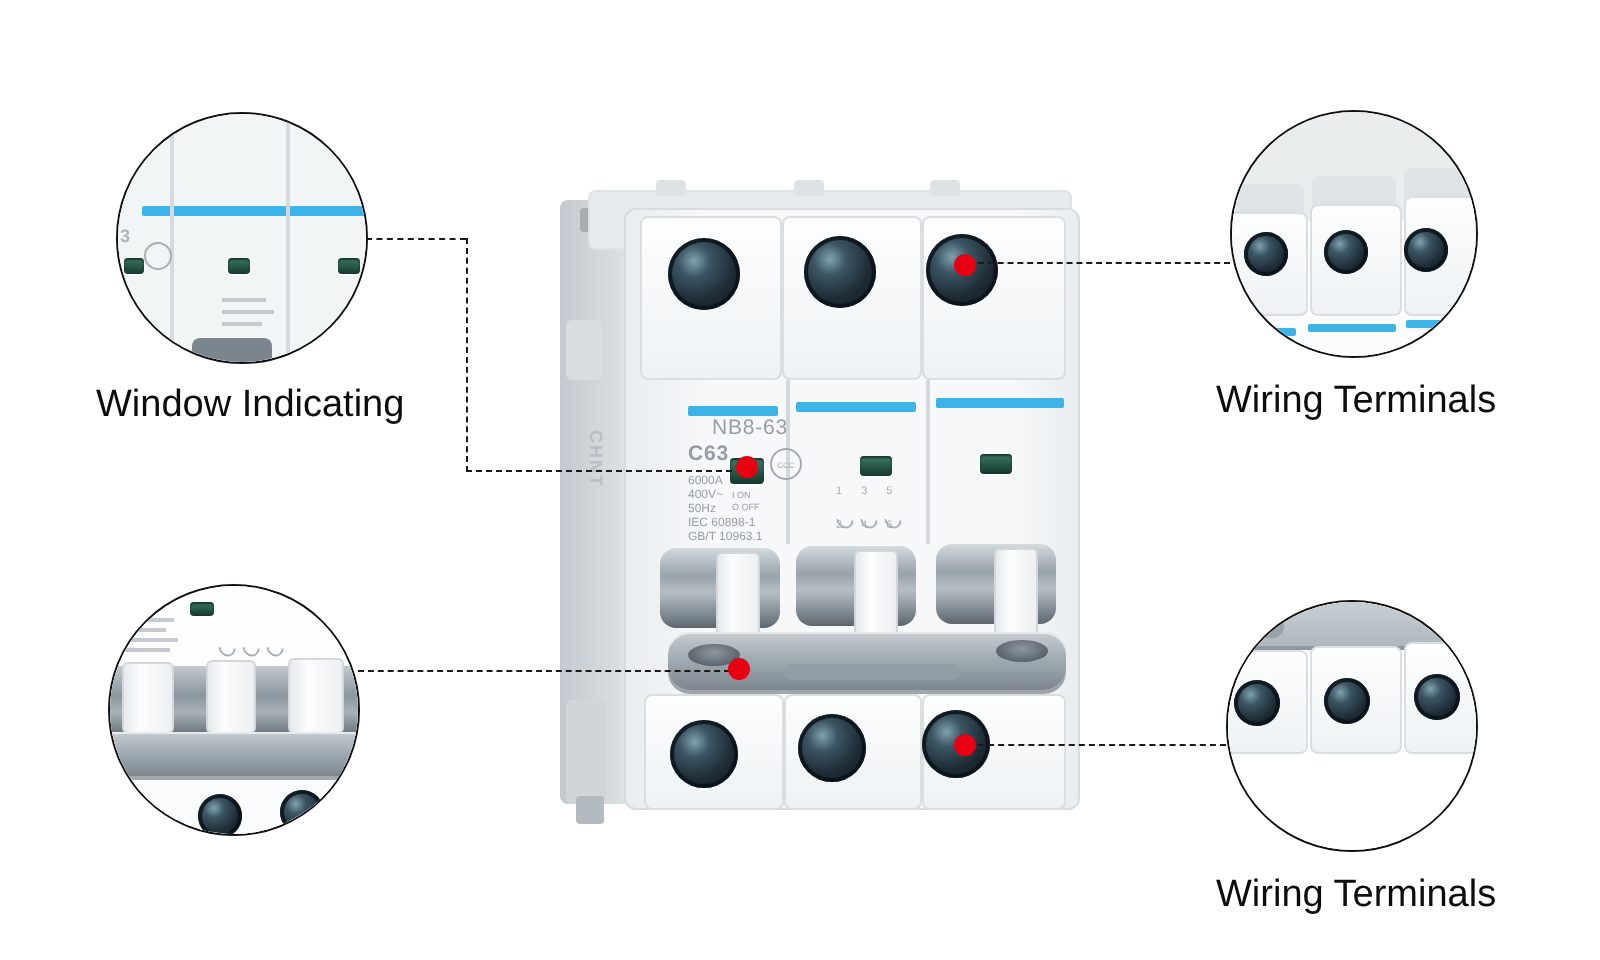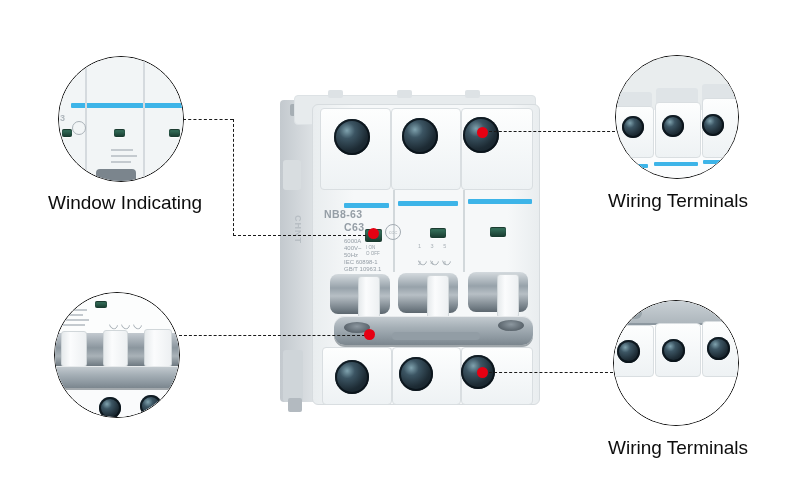--- a/index.html
+++ b/index.html
@@ -67,21 +67,21 @@
     <div class="screw" style="left:402px;top:118px;width:36px;height:36px;"></div>
     <div class="screw" style="left:463px;top:117px;width:36px;height:36px;"></div>
 
     <div class="abs" style="left:393px;top:190px;width:2px;height:82px;background:#d2d8db;"></div>
     <div class="abs" style="left:463px;top:190px;width:2px;height:82px;background:#d2d8db;"></div>
 
     <div class="stripe" style="left:344px;top:203px;width:45px;height:5px;"></div>
     <div class="stripe" style="left:398px;top:201px;width:60px;height:5px;"></div>
     <div class="stripe" style="left:468px;top:199px;width:64px;height:5px;"></div>
 
-    <div class="p1t" style="left:324px;top:209px;font-size:10.5px;font-weight:bold;letter-spacing:.4px;">NB8-63</div>
+    <div class="p1t" style="left:356px;top:209px;font-size:10.5px;font-weight:normal;letter-spacing:.4px;">NB8-63</div>
     <div class="p1t" style="left:344px;top:222px;font-size:10.5px;font-weight:bold;letter-spacing:.4px;">C63</div>
     <div class="gwin" style="left:365px;top:229px;width:17px;height:13px;"></div>
     <div class="abs" style="left:385px;top:224px;width:14px;height:14px;border:1px solid #a3abb2;border-radius:50%;
                 display:flex;align-items:center;justify-content:center;">
       <span style="font-size:4px;color:#a3abb2;">CCC</span>
     </div>
     <div class="p1t" style="left:344px;top:238px;font-size:6px;">6000A</div>
     <div class="p1t" style="left:344px;top:245px;font-size:6px;">400V~</div>
     <div class="p1t" style="left:344px;top:252px;font-size:6px;">50Hz</div>
     <div class="p1t" style="left:366px;top:246px;font-size:4.5px;">I ON</div>

